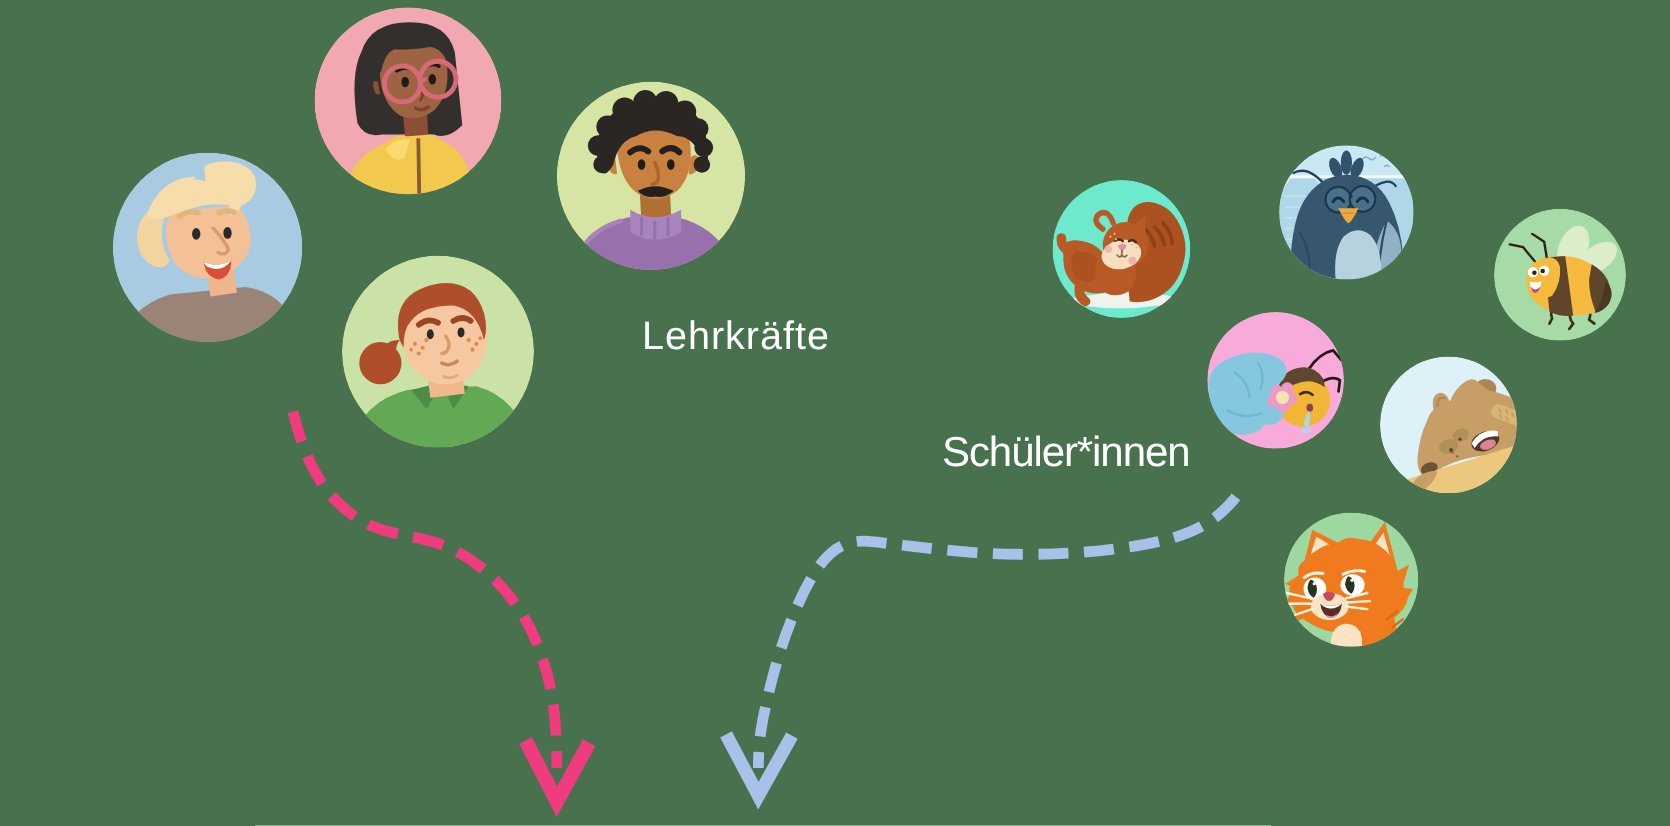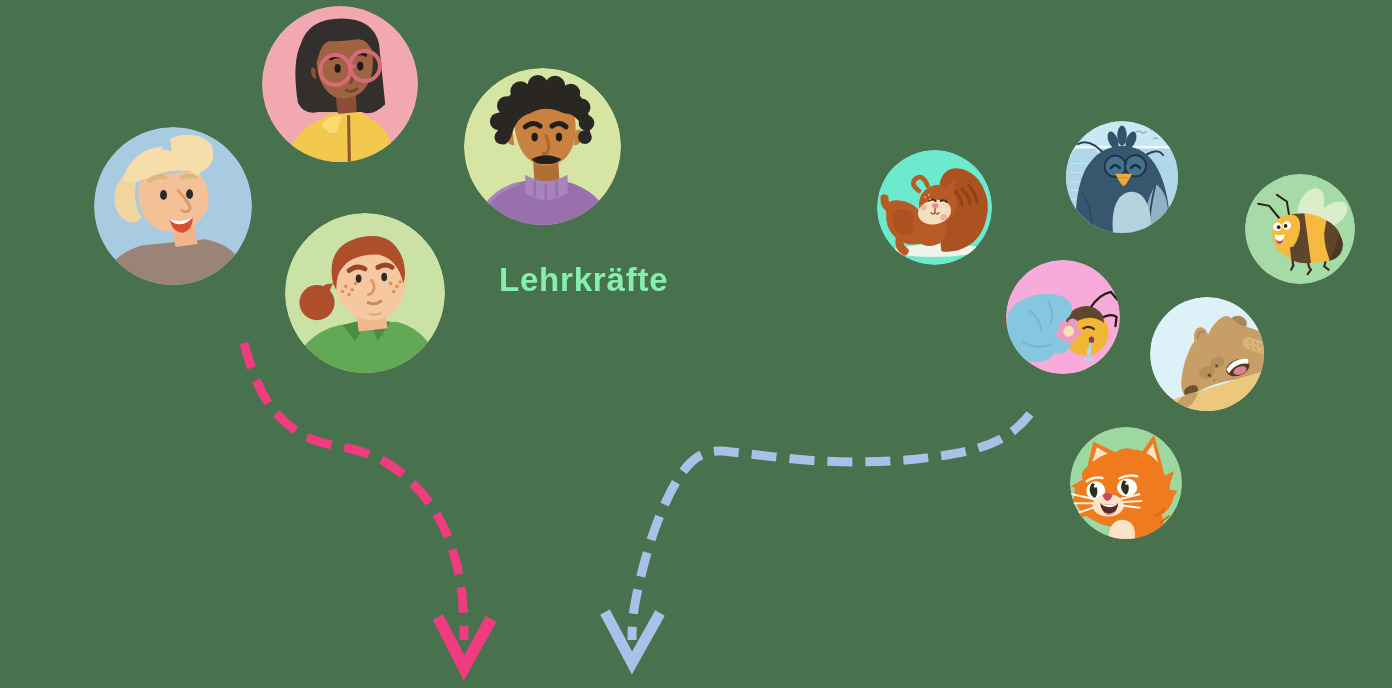--- a/index.html
+++ b/index.html
@@ -1,20 +1,20 @@
 <!DOCTYPE html>
 <html><head>
 <meta charset="utf-8">
 <style>
   html, body { margin: 0; padding: 0; }
   body { width: 1392px; height: 688px; overflow: hidden; font-family: "Liberation Sans", sans-serif; }
   #stage { position: relative; width: 1392px; height: 688px; background: #48714D; }
   .avatar { position: absolute; border-radius: 50%; overflow: hidden; }
   .avatar svg { display: block; width: 100%; height: 100%; }
-  .group-label { position: absolute; font-weight: bold; color: #86efac; letter-spacing: 0.2px; }
+  .group-label { position: absolute; font-weight: normal; color: #ffffff; letter-spacing: 0.2px; margin-left: 36px; }
   #label-teachers { left: 499px; top: 263px; font-size: 33px; line-height: 1; letter-spacing: 0.8px; }
   #label-students { left: 749px; top: 359px; font-size: 35px; line-height: 1; letter-spacing: -0.9px; }
   #arrows { position: absolute; left: 0; top: 0; width: 1392px; height: 688px; pointer-events: none; }
   
   #t-blond   { left:  94px; top: 127px; width: 158px; height: 158px; }
   #t-woman   { left: 262px; top:   6px; width: 156px; height: 156px; }
   #t-curly   { left: 464px; top:  68px; width: 157px; height: 157px; }
   #t-redhead { left: 285px; top: 213px; width: 160px; height: 160px; }
   #s-squirrel { left:  877px; top: 150px; width: 115px; height: 115px; }
   #s-bird     { left: 1066px; top: 121px; width: 112px; height: 112px; }
@@ -460,20 +460,21 @@
           <path d="M47,67 L64,66"></path>
           <path d="M46,70 L62,72"></path>
       </g>
 
       <path d="M58,80 Q70,72 82,78 L86,100 L56,100 Z" fill="#F07A1E"></path>
       <path d="M35,100 Q34,86 44,83 Q56,82 58,94 L58,100 Z" fill="#FBE4C6"></path>
       <path d="M76,80 L85,73 M80,86 L89,79" stroke="#D96812" stroke-width="1.6"></path>
     </svg>
   </div>
 
+  <div class="group-label" id="label-students">Schüler*innen</div>
 
   <svg id="arrows" viewBox="0 0 1392 688">
     <g>
       <path d="M244,343 C255,385 268,412 298,432 C325,449 345,443 378,458 C410,474 436,505 449,540 C459,567 464,590 464,640" fill="none" stroke="#EE3C7F" stroke-width="9" stroke-dasharray="26 13"></path>
       <path d="M438,617 L464,668 L491,619" fill="none" stroke="#EE3C7F" stroke-width="12" stroke-linejoin="miter"></path>
     </g>
     <g>
       <path d="M1030,414 C1008,442 980,450 940,456 C900,462 860,463 820,461 C785,459 745,453 722,451 C700,450 688,462 676,482 C660,510 648,545 640,580 C635,602 632,615 632,640" fill="none" stroke="#A9C0E8" stroke-width="9" stroke-dasharray="25 13"></path>
       <path d="M605,612 L632,663 L660,613" fill="none" stroke="#A9C0E8" stroke-width="11" stroke-linejoin="miter"></path>
     </g>

